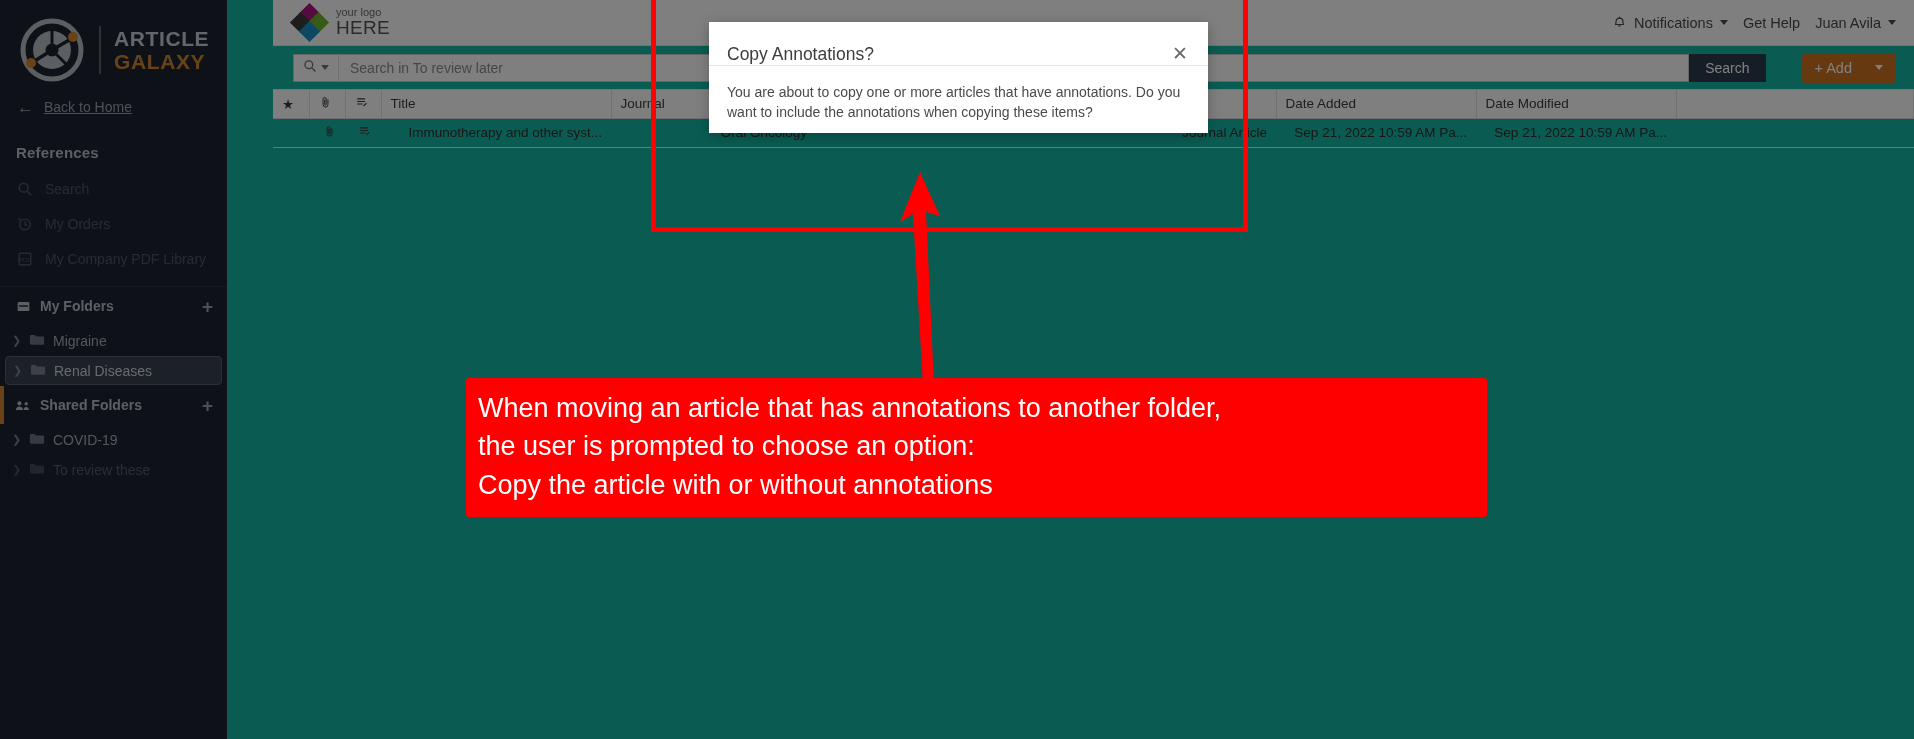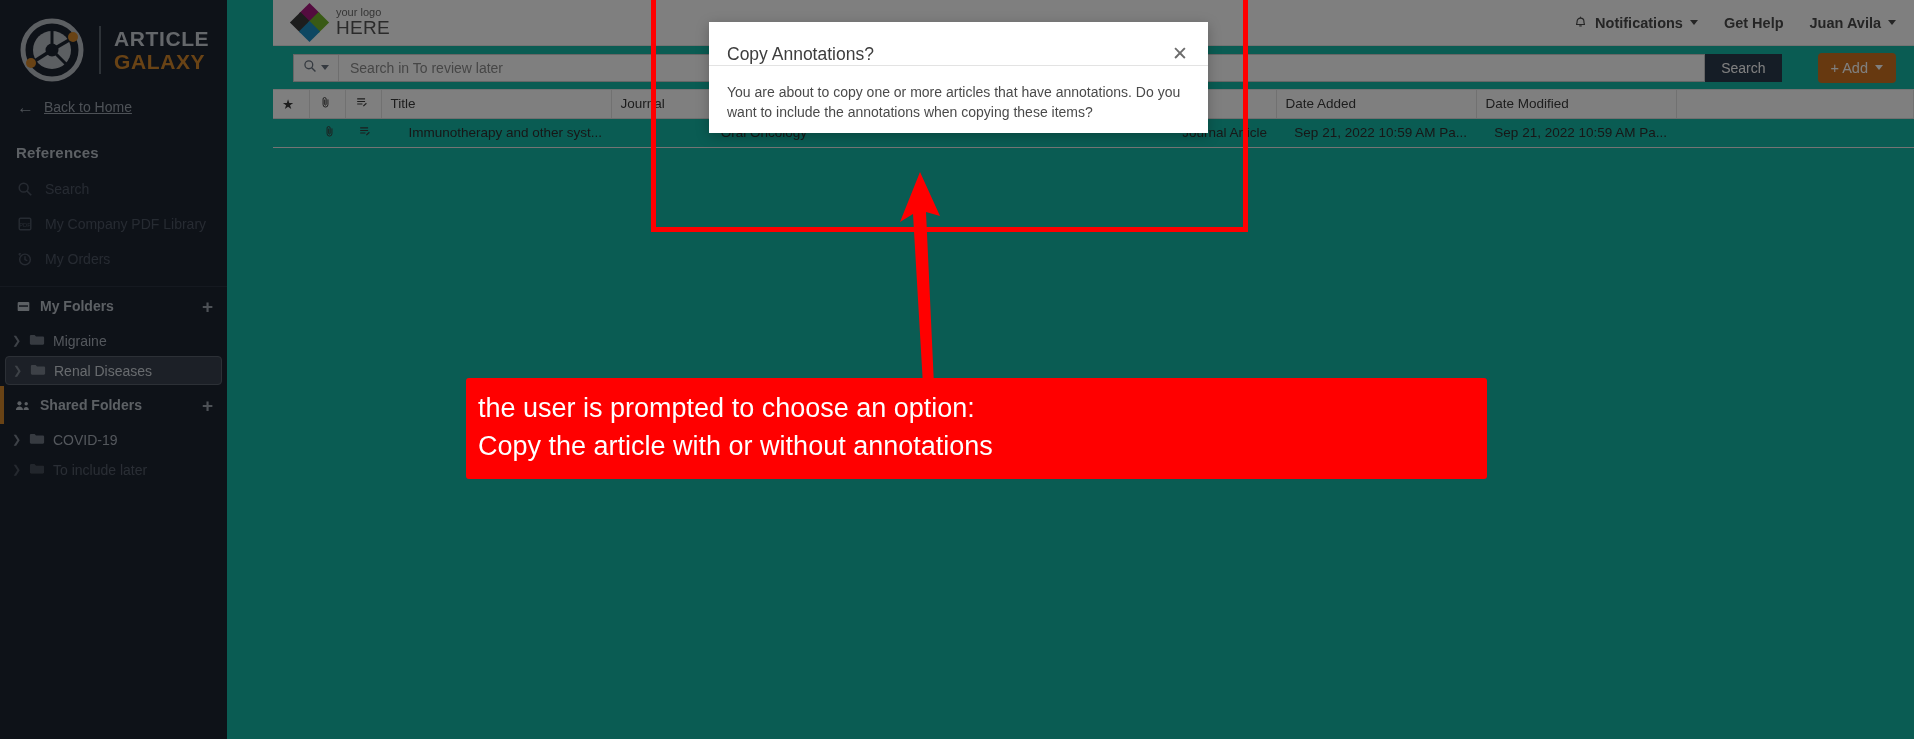--- a/index.html
+++ b/index.html
@@ -86,21 +86,21 @@
     height: 46px; display: flex; align-items: center;
     padding: 0 18px 0 20px; border-bottom: 1px solid #e6e6e6; background:#fff;
   }
   .cust-logo { display:flex; align-items:center; gap: 9px; }
   .diamond-mark { width: 34px; height: 34px; position: relative; }
   .dm { position: absolute; width: 15px; height: 15px; transform: rotate(45deg); }
   .cl-text { line-height: 1.05; }
   .cl-text .a { font-size: 11px; color: #6b6b6b; }
   .cl-text .b { font-size: 19px; color: #555; letter-spacing: .3px; }
 
-  .topnav { margin-left: auto; display: flex; align-items: center; gap: 26px; font-size: 14.5px; color: #4a4a4a; font-weight: bold; }
+  .topnav { margin-left: auto; display: flex; align-items: center; gap: 15px; font-size: 14.5px; color: #4a4a4a; }
   .topnav .tn { display: flex; align-items: center; gap: 7px; cursor: pointer; }
   .caret { width: 0; height: 0; border-left: 4.5px solid transparent; border-right: 4.5px solid transparent; border-top: 5px solid #4a4a4a; }
 
   .searchbar {
     height: 44px; display: flex; align-items: center;
     padding: 0 18px 0 20px; gap: 0; border-bottom: 1px solid #e6e6e6;
   }
   .search-field {
     flex: 1 1 auto; height: 28px; display: flex; align-items: center;
     border: 1px solid #ccc; background: #fff;
@@ -117,21 +117,21 @@
   }
   .search-input::placeholder { color: #8c8c8c; }
   .btn-search {
     height: 28px; padding: 0 16px; background: #2b3a4d; color: #fff;
     font-size: 14px; border: 0; cursor: pointer; white-space: nowrap;
     font-family: "Liberation Sans", sans-serif;
   }
   .btn-add {
     height: 30px; margin-left: 36px; padding: 0 13px;
     background: #cf7320; color: #fff; font-size: 14.5px; border: 0;
-    border-radius: 4px; cursor: pointer; display: flex; align-items: center; gap: 7px;
+    border-radius: 4px; cursor: pointer; display: flex; align-items: center; gap: 23px;
     font-family: "Liberation Sans", sans-serif;
   }
   .btn-add .caret { border-top-color: #fff; }
 
   
   table.grid { width: 100%; border-collapse: collapse; table-layout: fixed; }
   table.grid th {
     height: 28px; font-size: 13.5px; font-weight: normal; color: #3b3b3b;
     text-align: left; padding: 0 9px; background: #fff;
     border-bottom: 1px solid #dcdcdc; border-right: 1px solid #e3e3e3;
@@ -240,36 +240,36 @@
             <circle cx="7.5" cy="7.5" r="5" fill="none" stroke="#4d5664" stroke-width="1.7"></circle>
             <path d="M11.2 11.2 L16 16" stroke="#4d5664" stroke-width="1.8"></path>
           </svg>
       </span>
       <span>Search</span>
     </div>
 
     <div class="side-item">
       <span class="ico">
         <svg viewBox="0 0 18 18" width="16" height="16">
-            <rect x="2.5" y="2.5" width="13" height="13" rx="1.5" fill="none" stroke="#4d5664" stroke-width="1.6"></rect>
-            <text x="9" y="12" font-size="6.5" text-anchor="middle" fill="#4d5664" font-family="Liberation Sans, sans-serif">PDF</text>
-          </svg>
-      </span>
-      <span>My Company PDF Library</span>
+            <circle cx="9" cy="9.5" r="6" fill="none" stroke="#4d5664" stroke-width="1.6"></circle>
+            <path d="M9 6 L9 9.6 L11.6 11" stroke="#4d5664" stroke-width="1.5" fill="none"></path>
+            <path d="M3.5 5 L2 3.2 M2 3.2 L4.3 3" stroke="#4d5664" stroke-width="1.4" fill="none"></path>
+          </svg>
+      </span>
+      <span>My Orders</span>
     </div>
 
     <div class="side-item">
       <span class="ico">
         <svg viewBox="0 0 18 18" width="16" height="16">
-            <circle cx="9" cy="9.5" r="6" fill="none" stroke="#4d5664" stroke-width="1.6"></circle>
-            <path d="M9 6 L9 9.6 L11.6 11" stroke="#4d5664" stroke-width="1.5" fill="none"></path>
-            <path d="M3.5 5 L2 3.2 M2 3.2 L4.3 3" stroke="#4d5664" stroke-width="1.4" fill="none"></path>
-          </svg>
-      </span>
-      <span>My Orders</span>
+            <rect x="2.5" y="2.5" width="13" height="13" rx="1.5" fill="none" stroke="#4d5664" stroke-width="1.6"></rect>
+            <text x="9" y="12" font-size="6.5" text-anchor="middle" fill="#4d5664" font-family="Liberation Sans, sans-serif">PDF</text>
+          </svg>
+      </span>
+      <span>My Company PDF Library</span>
     </div>
 
     <div class="side-sep"></div>
 
     <div class="group-head">
       <span class="ico">
         <svg viewBox="0 0 18 18" width="15" height="15">
             <rect x="2" y="3.5" width="14" height="11" rx="1.4" fill="#b9c0c8"></rect>
             <rect x="3.6" y="7.6" width="10.8" height="1.7" fill="#1d2431"></rect>
           </svg>
@@ -322,21 +322,21 @@
     </div>
 
     <div class="folder muted">
       <span class="chev">❯</span>
       <span>
         <svg viewBox="0 0 18 14" width="16" height="13">
             <path d="M1 3.2 a1.3 1.3 0 0 1 1.3 -1.3 h4 l1.6 1.8 h7.8 a1.3 1.3 0 0 1 1.3 1.3 v6.6 a1.3 1.3 0 0 1 -1.3 1.3 h-13.4 a1.3 1.3 0 0 1 -1.3 -1.3 z" fill="#3e4characters"></path>
             <path d="M1 3.2 a1.3 1.3 0 0 1 1.3 -1.3 h4 l1.6 1.8 h7.8 a1.3 1.3 0 0 1 1.3 1.3 v6.6 a1.3 1.3 0 0 1 -1.3 1.3 h-13.4 a1.3 1.3 0 0 1 -1.3 -1.3 z" fill="#454d59"></path>
           </svg>
       </span>
-      <span>To include later</span>
+      <span>To review these</span>
     </div>
   </aside>
 
   <section class="main">
 
     <div class="topbar">
       <div class="cust-logo">
         <span class="diamond-mark">
           <span class="dm" style="left:9px;  top:0px;  background:#a8197f;"></span>
           <span class="dm" style="left:0px;  top:9px;  background:#3b3b3b;"></span>
@@ -463,17 +463,18 @@
 
   <div class="anno-rect"></div>
 
   <div class="anno-arrow">
     <svg width="70" height="215" viewBox="0 0 70 215">
       <path d="M33 215 L23 44 L10 52 L30 2 L50 46 L36 42 L44 215 Z" fill="#ff0000"></path>
     </svg>
   </div>
 
   <div class="anno-box">
+    <div class="ln">When moving an article that has annotations to another folder,</div>
     <div class="ln">the user is prompted to choose an option:</div>
     <div class="ln">Copy the article with or without annotations</div>
   </div>
 
 </div>
 
 </body></html>

